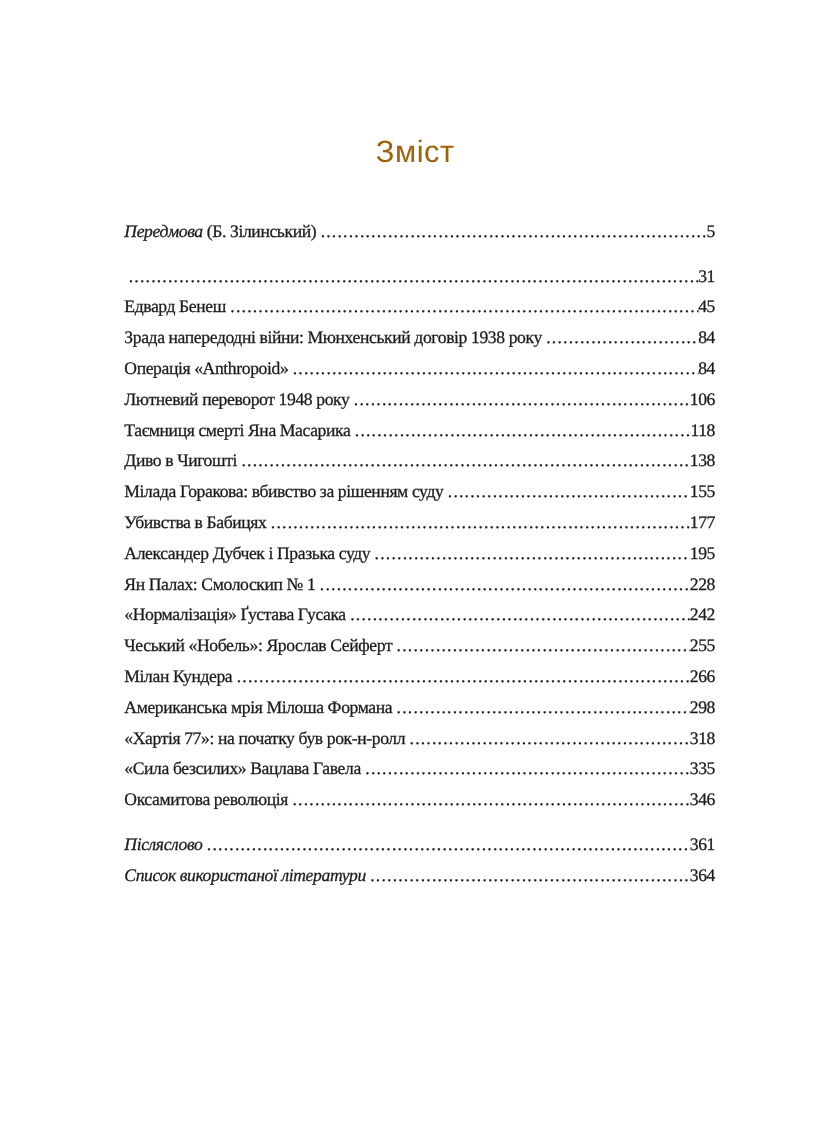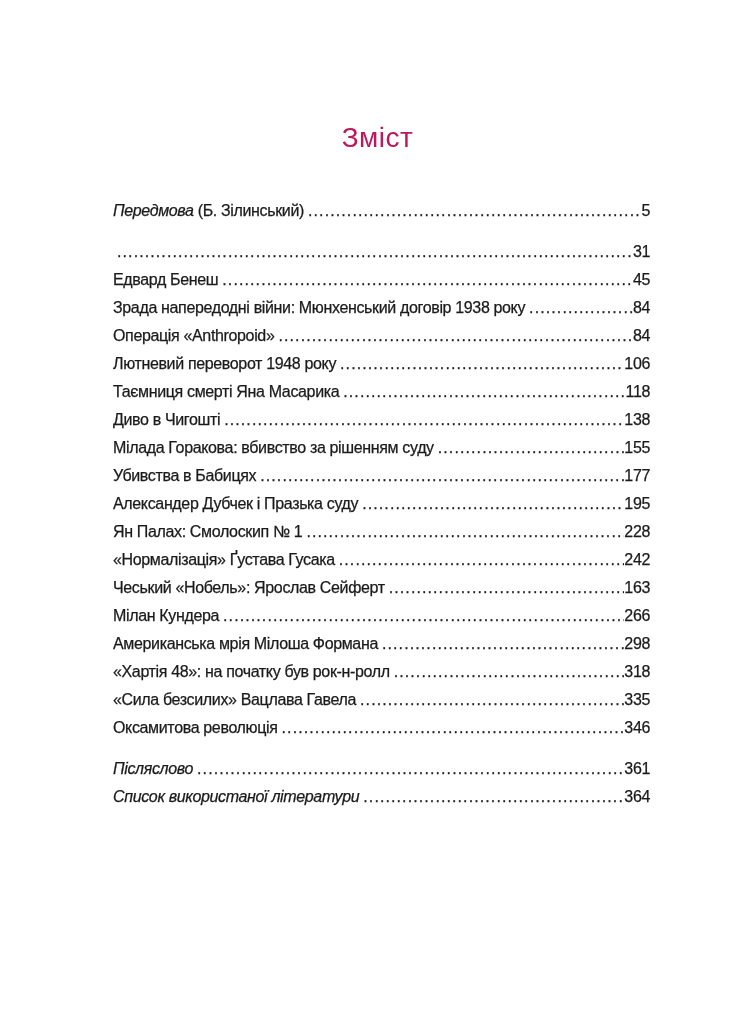--- a/index.html
+++ b/index.html
@@ -15,35 +15,36 @@
   .page-title {
     position: absolute;
     top: 122px;
     left: 0;
     width: 100%;
     margin: 0;
     text-align: center;
     font-size: 28px;
     font-weight: normal;
     letter-spacing: 0.5px;
-    color: #be185d;
+    color: #a16207;
   }
   .toc {
     position: absolute;
     left: 113px;
     top: 202px;
     width: 537px;
   }
   .toc-row {
     display: flex;
     align-items: baseline;
     height: 28px;
     font-size: 16px;
     letter-spacing: -0.35px;
     white-space: nowrap;
+    font-family: Liberation Serif, serif;
     -webkit-text-stroke: 0.25px;
   }
   .toc-row .entry-title { flex: 0 0 auto; }
   .italic { font-style: italic; }
   .dot-leader {
     flex: 1 1 auto;
     overflow: hidden;
     min-width: 12px;
     padding-left: 4px;
     padding-right: 1px;
@@ -125,34 +126,34 @@
         <span class="page-number">228</span>
       </div>
       <div class="toc-row">
         <span class="entry-title">«Нормалізація» Ґустава Гусака</span>
         <span class="dot-leader"></span>
         <span class="page-number">242</span>
       </div>
       <div class="toc-row">
         <span class="entry-title">Чеський «Нобель»: Ярослав Сейферт</span>
         <span class="dot-leader"></span>
-        <span class="page-number">163</span>
+        <span class="page-number">255</span>
       </div>
       <div class="toc-row">
         <span class="entry-title">Мілан Кундера</span>
         <span class="dot-leader"></span>
         <span class="page-number">266</span>
       </div>
       <div class="toc-row">
         <span class="entry-title">Американська мрія Мілоша Формана</span>
         <span class="dot-leader"></span>
         <span class="page-number">298</span>
       </div>
       <div class="toc-row">
-        <span class="entry-title">«Хартія 48»: на початку був рок-н-ролл</span>
+        <span class="entry-title">«Хартія 77»: на початку був рок-н-ролл</span>
         <span class="dot-leader"></span>
         <span class="page-number">318</span>
       </div>
       <div class="toc-row">
         <span class="entry-title">«Сила безсилих» Вацлава Гавела</span>
         <span class="dot-leader"></span>
         <span class="page-number">335</span>
       </div>
       <div class="toc-row">
         <span class="entry-title">Оксамитова революція</span>

